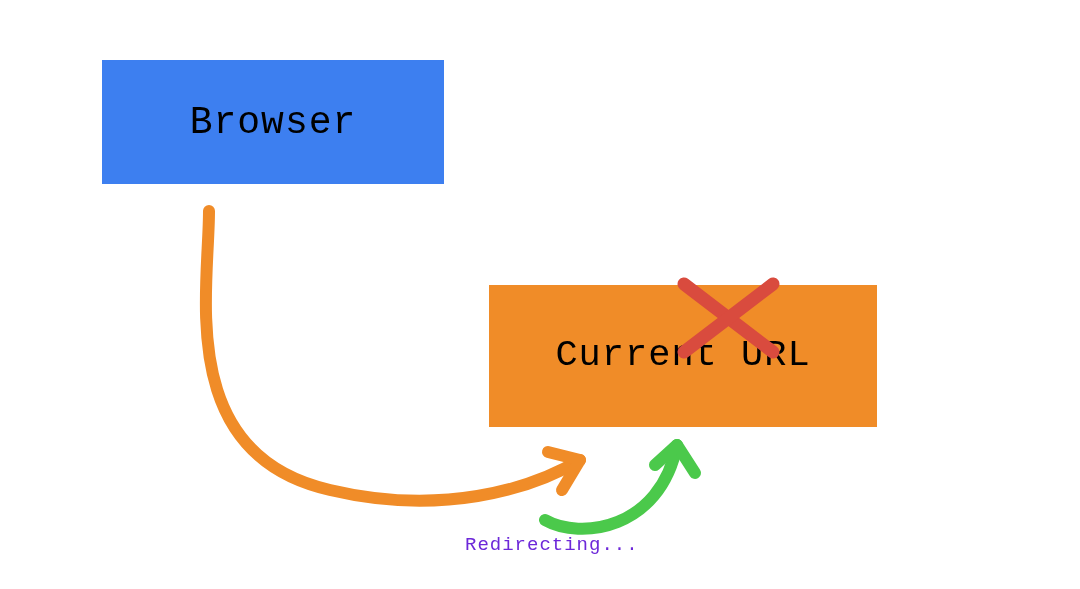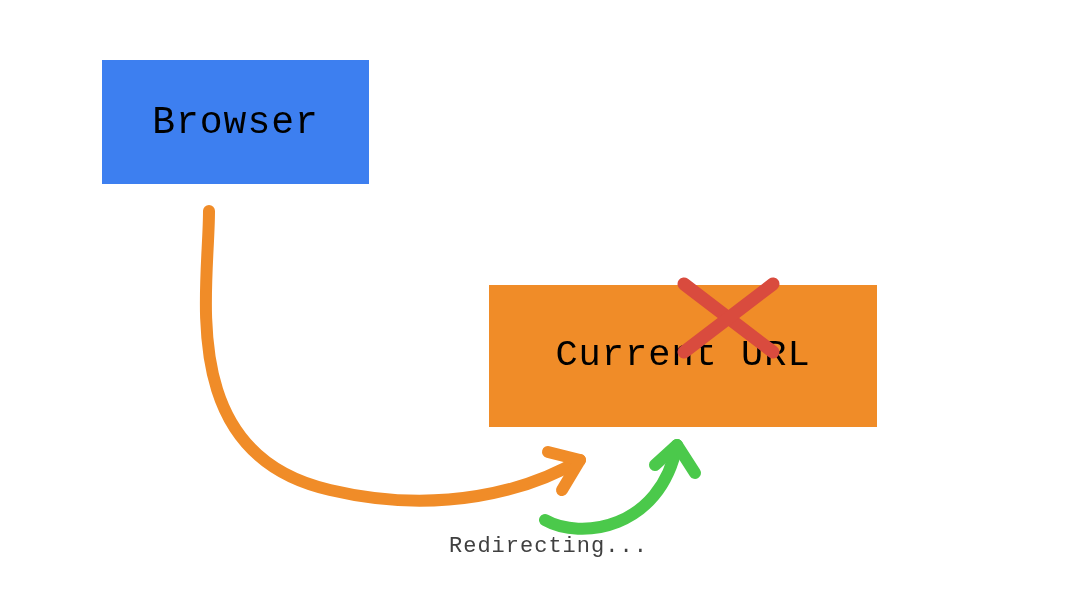--- a/index.html
+++ b/index.html
@@ -12,21 +12,21 @@
       height: 589px;
       position: relative;
       background: #ffffff;
       font-family: 'Courier New', Courier, monospace;
       overflow: hidden;
     }
     .browser-box {
       position: absolute;
       left: 102px;
       top: 60px;
-      width: 267px;
+      width: 342px;
       height: 124px;
       background: #3d7ff0;
       display: flex;
       align-items: center;
       justify-content: center;
     }
     .browser-label {
       font-size: 38px;
       color: #000000;
       letter-spacing: 1px;
@@ -50,24 +50,24 @@
       line-height: 1.4;
     }
     .url-line-2 {
       font-size: 37px;
       color: #000000;
       letter-spacing: 1px;
       line-height: 1.4;
     }
     .redirecting-label {
       position: absolute;
-      left: 449px;
+      left: 465px;
       top: 534px;
-      font-size: 22px;
-      color: #404040;
+      font-size: 19px;
+      color: #6d28d9;
       letter-spacing: 1px;
     }
     .arrow-orange {
       position: absolute;
       left: 0;
       top: 0;
       pointer-events: none;
     }
     .arrow-green {
       position: absolute;

